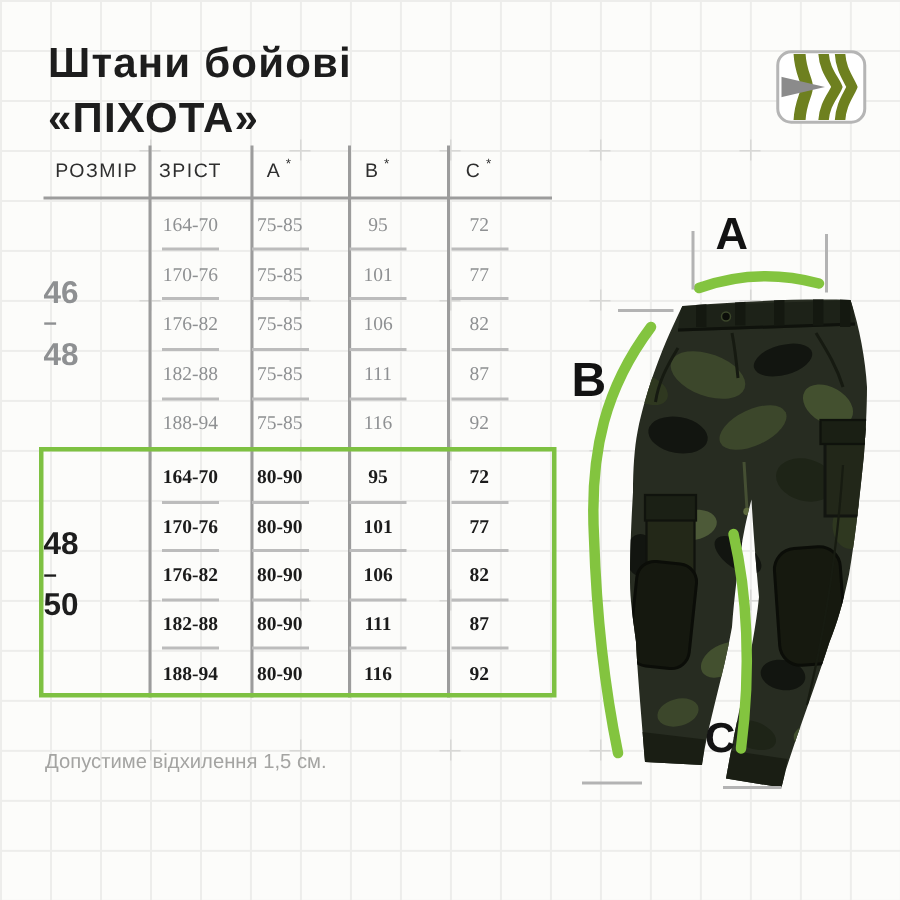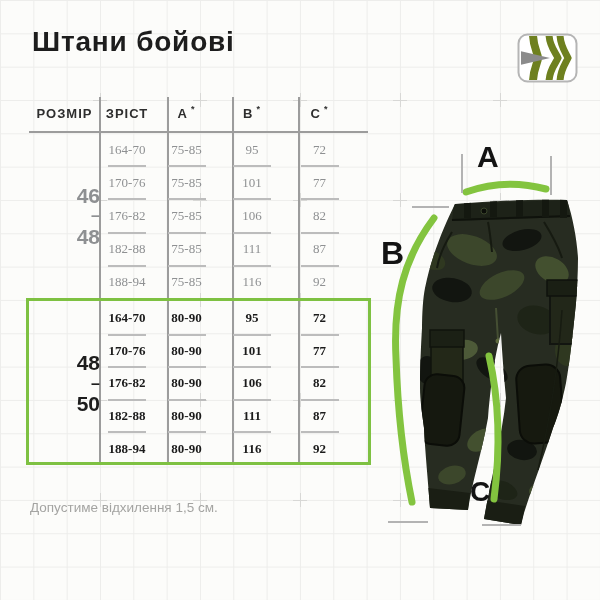--- a/index.html
+++ b/index.html
@@ -21,39 +21,39 @@
   .title{position:absolute;left:32px;top:24px;font-size:28px;font-weight:bold;
          letter-spacing:0.8px;line-height:1.32;color:#1d1d1d;}
   .logo{position:absolute;left:517px;top:33px;width:61px;height:50px;}
 
   
   .table{position:absolute;left:29px;top:95px;width:339px;height:370px;}
   .vline{position:absolute;top:2px;height:368px;width:2px;background:#9c9c9c;}
   .hdr{position:absolute;left:0;top:0;width:339px;height:36px;display:flex;align-items:center;}
   .hdr-underline{position:absolute;left:0;top:36px;width:339px;height:2px;background:#9c9c9c;}
   .th{display:flex;align-items:center;justify-content:center;
-      font-size:13px;font-weight:bold;letter-spacing:1px;color:#2e2e2e;}
+      font-size:13px;font-weight:normal;letter-spacing:1px;color:#2e2e2e;}
   .th sup{font-size:9px;position:relative;top:-4px;margin-left:3px;}
   .c0{width:71px}.c1{width:54px}.c2{width:65px}.c3{width:66px}.c4{width:69px}
 
   .rows{position:absolute;left:0;width:339px;}
   .g1rows{top:38px;height:166px;}
   .g2rows{top:207px;height:163px;}
   .row{display:flex;padding-left:71px;box-sizing:border-box;width:339px;}
   .g1rows .row{height:33.2px;}
   .g2rows .row{height:32.6px;}
   .cell{display:flex;align-items:center;justify-content:center;position:relative;
         font-family:Liberation Serif, serif;font-size:13px;}
   .g1rows .cell{color:#8e9092;}
   .g2rows .cell{color:#1b1b1b;font-weight:bold;}
   .rows .row:not(:last-child) .cell::after{
         content:"";position:absolute;bottom:-1px;left:50%;transform:translateX(-50%);
         width:38px;height:2px;background:#bcbcbc;}
   .sizelabel{position:absolute;left:0;width:71px;display:flex;flex-direction:column;
-        align-items:flex-end;justify-content:center;font-size:21px;font-weight:bold;line-height:1.12;}
+        align-items:flex-start;justify-content:center;font-size:21px;font-weight:bold;line-height:1.12;}
   .g1label{top:38px;height:166px;color:#8e9092;}
   .g2label{top:207px;height:163px;color:#1d1d1d;}
   .sizelabel .dash{font-size:16px;}
   .greenbox{position:absolute;left:-3px;top:203px;width:345px;height:167px;
         border:3px solid #7ec142;box-sizing:border-box;}
 
   
   .overlay{position:absolute;left:0;top:0;width:600px;height:600px;pointer-events:none;}
   .pants{position:absolute;left:392px;top:190px;width:190px;height:345px;}
   .mlabel{position:absolute;font-weight:bold;color:#131313;line-height:1;}
@@ -92,20 +92,21 @@
     <span class="cross" style="left: 393px; top: 493px;"></span>
     <span class="cross" style="left: 493px; top: 93px;"></span>
     <span class="cross" style="left: 493px; top: 193px;"></span>
     <span class="cross" style="left: 493px; top: 293px;"></span>
     <span class="cross" style="left: 493px; top: 393px;"></span>
     <span class="cross" style="left: 493px; top: 493px;"></span>
   </div>
 
 <div class="title">
   <div>Штани бойові</div>
+  <div>«ПІХОТА»</div>
 </div>
 
 <svg class="logo" viewBox="0 0 61 50">
   <defs>
     <clipPath id="logoclip">
         <rect x="4" y="3" width="53" height="44" rx="7"></rect>
       </clipPath>
   </defs>
   <rect x="1.5" y="1.5" width="58" height="47" rx="9" fill="#ffffff" stroke="#b5b5b5" stroke-width="2"></rect>
   <g clip-path="url(#logoclip)">

